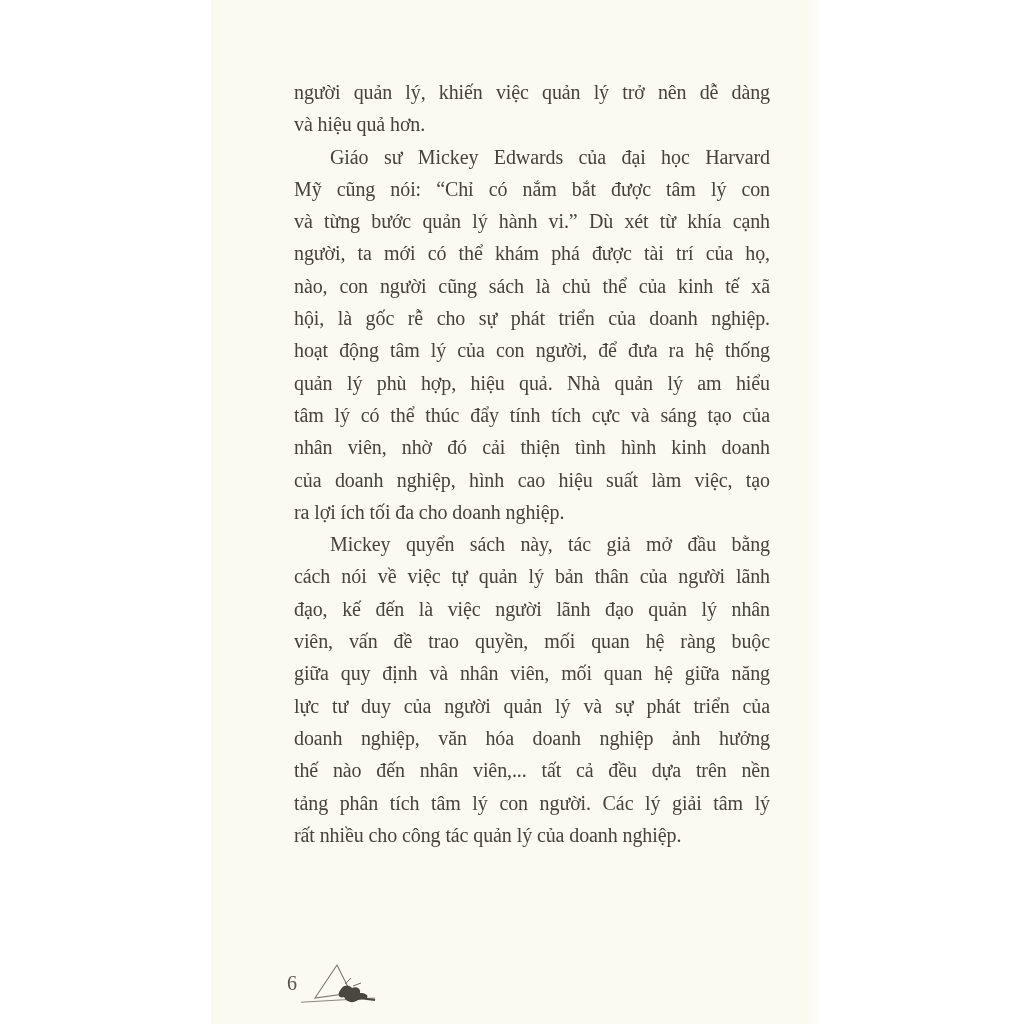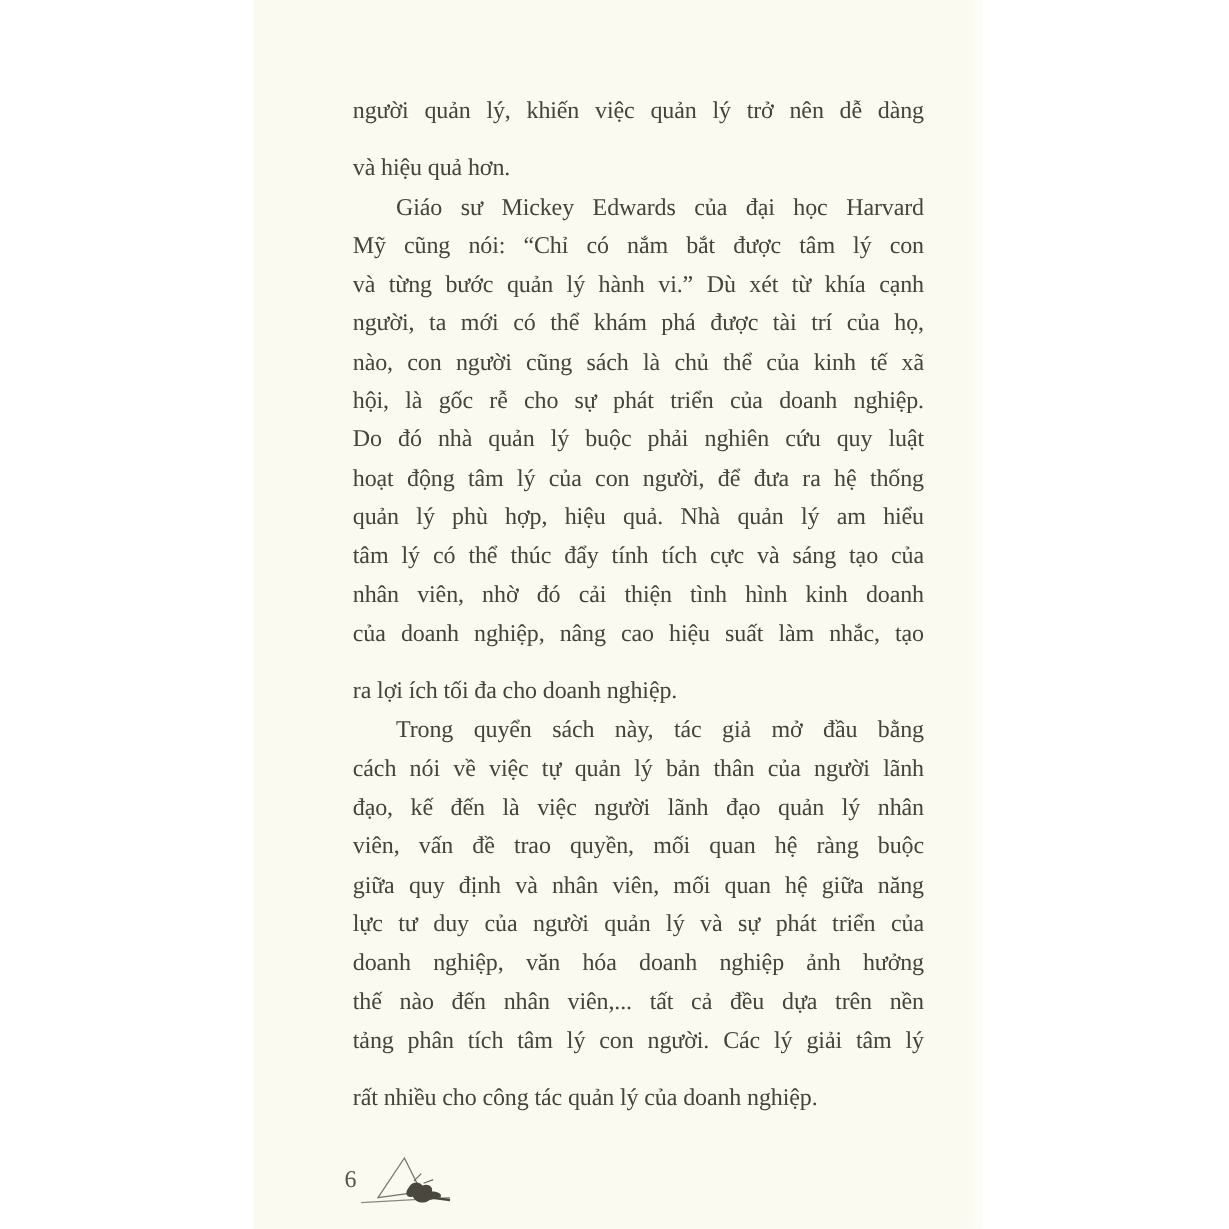--- a/index.html
+++ b/index.html
@@ -31,21 +31,21 @@
     letter-spacing:-0.1px;
   }
   .para{margin:0;}
   .line{
     height:32.3px;
     line-height:32.3px;
     text-align:justify;
     overflow:hidden;
   }
   .line::after{content:"";display:inline-block;width:100%;height:0;}
-  .line.last{text-align:left;margin-top:16px;}
+  .line.last{text-align:left;}
   .line.last::after{content:none;}
   .line.indent{text-indent:36px;}
   .footer{
     position:absolute;left:76px;top:962px;height:46px;
     display:flex;align-items:flex-start;
   }
   .pnum{
     color:var(--ink-soft);
     font-size:20px;
     line-height:30px;
@@ -64,30 +64,29 @@
           <div class="line">người quản lý, khiến việc quản lý trở nên dễ dàng</div>
           <div class="line last">và hiệu quả hơn.</div>
         </div>
         <div class="para">
           <div class="line indent">Giáo sư Mickey Edwards của đại học Harvard</div>
           <div class="line">Mỹ cũng nói: “Chỉ có nắm bắt được tâm lý con</div>
           <div class="line">và từng bước quản lý hành vi.” Dù xét từ khía cạnh</div>
           <div class="line">người, ta mới có thể khám phá được tài trí của họ,</div>
           <div class="line">nào, con người cũng sách là chủ thể của kinh tế xã</div>
           <div class="line">hội, là gốc rễ cho sự phát triển của doanh nghiệp.</div>
-          <div class="line">Do đó nhà quản lý buộc phải nghiên cứu quy luật</div>
           <div class="line">hoạt động tâm lý của con người, để đưa ra hệ thống</div>
           <div class="line">quản lý phù hợp, hiệu quả. Nhà quản lý am hiểu</div>
           <div class="line">tâm lý có thể thúc đẩy tính tích cực và sáng tạo của</div>
           <div class="line">nhân viên, nhờ đó cải thiện tình hình kinh doanh</div>
-          <div class="line">của doanh nghiệp, nâng cao hiệu suất làm nhắc, tạo</div>
+          <div class="line">của doanh nghiệp, hình cao hiệu suất làm việc, tạo</div>
           <div class="line last">ra lợi ích tối đa cho doanh nghiệp.</div>
         </div>
         <div class="para">
-          <div class="line indent">Trong quyển sách này, tác giả mở đầu bằng</div>
+          <div class="line indent">Mickey quyển sách này, tác giả mở đầu bằng</div>
           <div class="line">cách nói về việc tự quản lý bản thân của người lãnh</div>
           <div class="line">đạo, kế đến là việc người lãnh đạo quản lý nhân</div>
           <div class="line">viên, vấn đề trao quyền, mối quan hệ ràng buộc</div>
           <div class="line">giữa quy định và nhân viên, mối quan hệ giữa năng</div>
           <div class="line">lực tư duy của người quản lý và sự phát triển của</div>
           <div class="line">doanh nghiệp, văn hóa doanh nghiệp ảnh hưởng</div>
           <div class="line">thế nào đến nhân viên,... tất cả đều dựa trên nền</div>
           <div class="line">tảng phân tích tâm lý con người. Các lý giải tâm lý</div>
           <div class="line last">rất nhiều cho công tác quản lý của doanh nghiệp.</div>
         </div>

